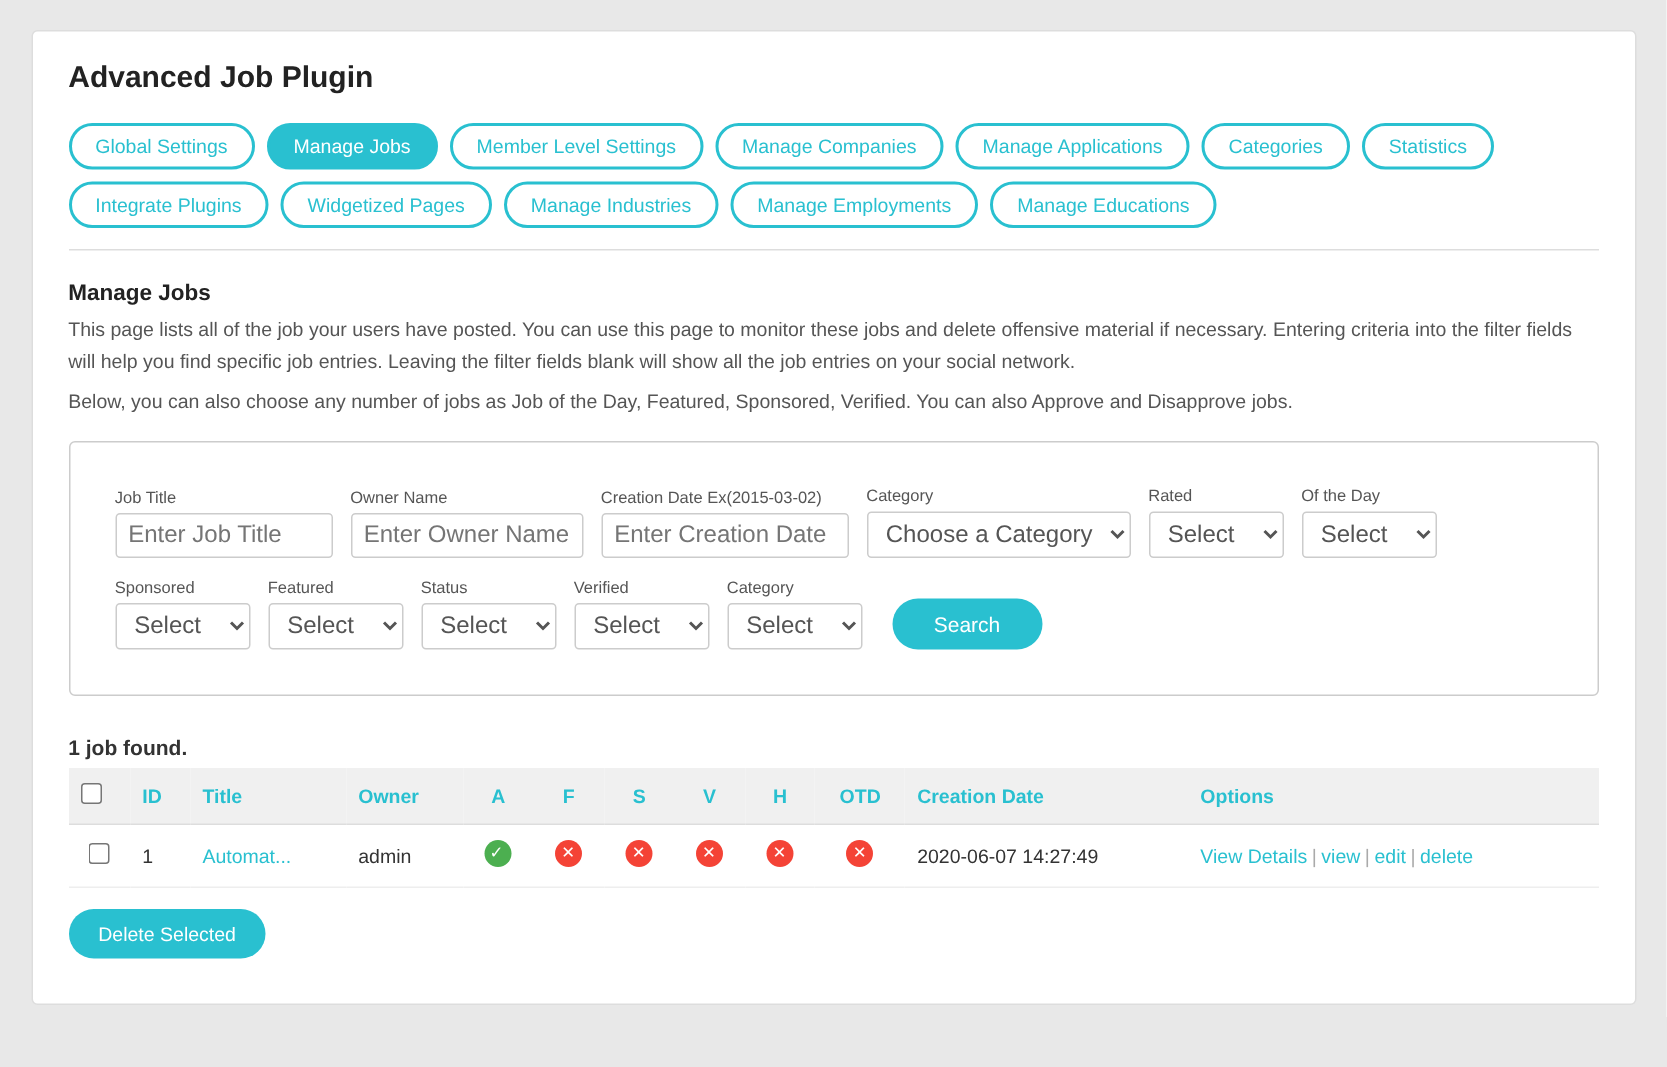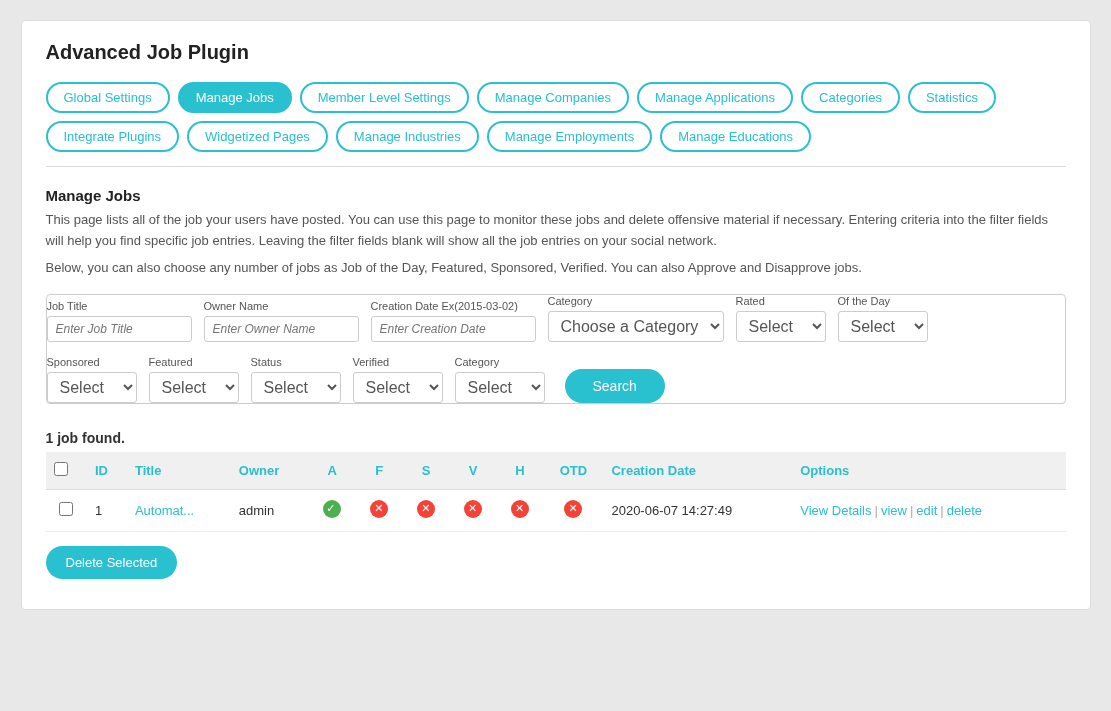--- a/index.html
+++ b/index.html
@@ -54,21 +54,21 @@
     }
     .section-desc {
       font-size: 13px;
       color: #555;
       line-height: 1.6;
       margin-bottom: 6px;
     }
     .filter-box {
       border: 1px solid #ccc;
       border-radius: 4px;
-      padding: 0;
+      padding: 30px;
       margin: 16px 0;
     }
     .filter-row1 {
       display: flex;
       gap: 12px;
       align-items: flex-end;
       flex-wrap: wrap;
       margin-bottom: 14px;
     }
     .filter-group {
@@ -77,24 +77,23 @@
       gap: 4px;
     }
     .filter-label {
       font-size: 11px;
       color: #555;
     }
     .filter-input {
       border: 1px solid #ccc;
       border-radius: 3px;
       padding: 5px 8px;
-      font-size: 12px;
+      font-size: 16px;
       color: #555;
       outline: none;
-      font-style: italic;
     }
     .filter-select {
       border: 1px solid #ccc;
       border-radius: 3px;
       padding: 5px 8px;
       font-size: 16px;
       color: #555;
       background: #fff;
       outline: none;
     }

